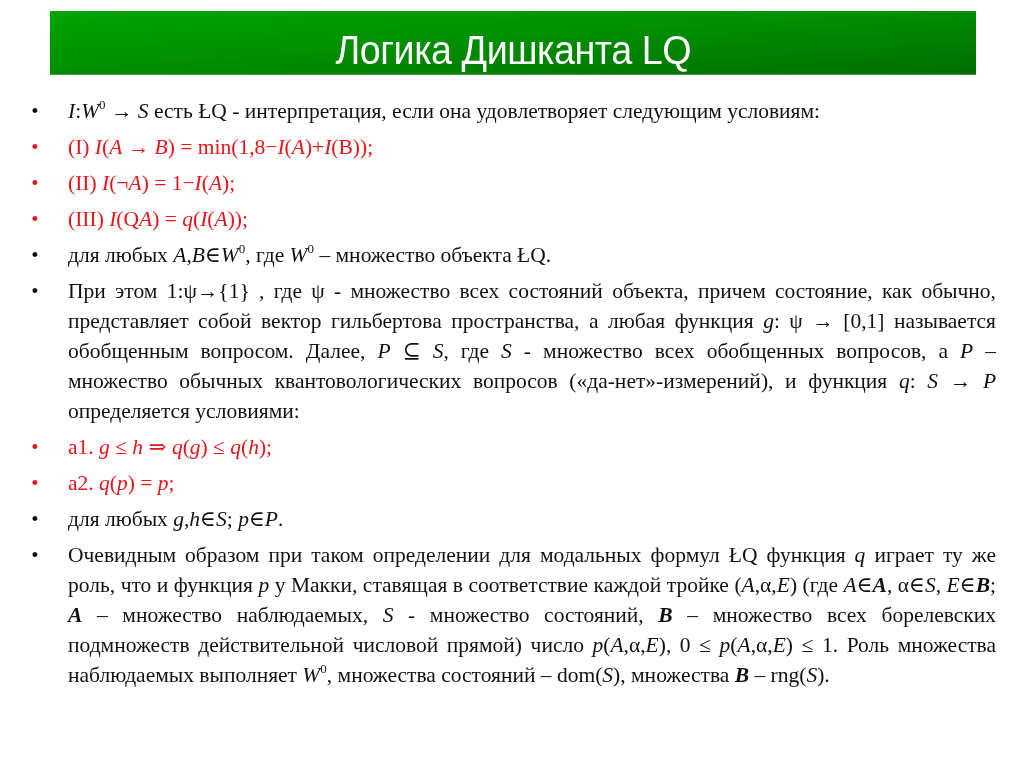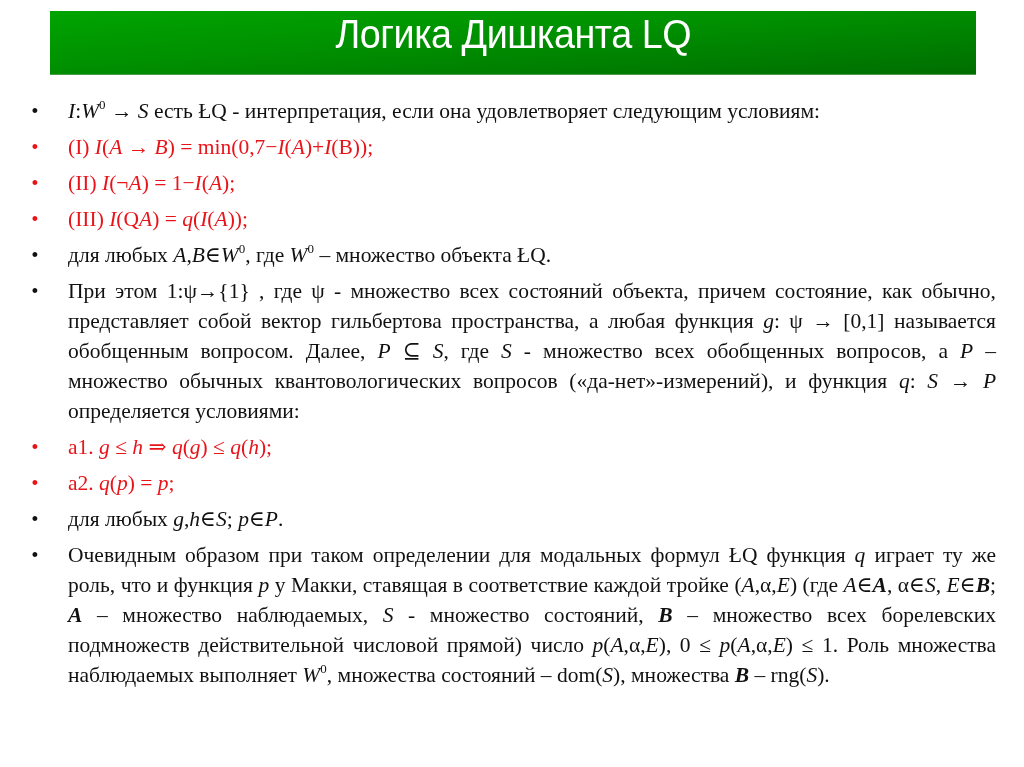--- a/index.html
+++ b/index.html
@@ -4,21 +4,21 @@
   <style>
     html, body { margin: 0; padding: 0; }
     body {
       width: 1024px; height: 767px; background: #ffffff; position: relative; overflow: hidden;
       font-family: "Liberation Serif", "DejaVu Serif", serif;
     }
     .title-bar {
       position: absolute; left: 50px; top: 11px; width: 926px; height: 63px;
       background: linear-gradient(to bottom right, #00a400 0%, #009000 45%, #006e00 100%);
       box-shadow: 0 1px 0 #4a9a4a;
-      display: flex; align-items: flex-start; justify-content: center;
+      display: flex; align-items: flex-end; justify-content: center;
     }
     .title-text {
       color: #ffffff; font-family: "Liberation Sans", "DejaVu Sans", sans-serif;
       font-size: 41px; letter-spacing: -0.5px; transform: scaleX(0.92); white-space: nowrap;
     }
     .content { position: absolute; left: 0; top: 96px; width: 1024px; }
     .item { position: relative; margin: 0; font-size: 21.5px; line-height: 30px; color: #111; }
     .item .bullet {
       position: absolute; left: 28px; top: 0; width: 14px; text-align: center; font-family: "Liberation Sans", sans-serif; font-size: 18px;
     }
@@ -39,21 +39,21 @@
 <div class="content">
 
   <div class="item">
     <span class="bullet">•</span>
     <div class="text"><i>I</i><span>:</span><i>W</i><sup>0</sup><span> → </span><i>S</i><span> есть ŁQ - интерпретация, если она удовлетворяет следующим условиям:</span></div>
   </div>
   <div class="gap"></div>
 
   <div class="item red">
     <span class="bullet">•</span>
-    <div class="text"><span>(I) </span><i>I</i><span>(</span><i>A</i><span> → </span><i>B</i><span>) = min(0,7−</span><i>I</i><span>(</span><i>A</i><span>)+</span><i>I</i><span>(B));</span></div>
+    <div class="text"><span>(I) </span><i>I</i><span>(</span><i>A</i><span> → </span><i>B</i><span>) = min(1,8−</span><i>I</i><span>(</span><i>A</i><span>)+</span><i>I</i><span>(B));</span></div>
   </div>
   <div class="gap"></div>
 
   <div class="item red">
     <span class="bullet">•</span>
     <div class="text"><span>(II) </span><i>I</i><span>(¬</span><i>A</i><span>) = 1−</span><i>I</i><span>(</span><i>A</i><span>);</span></div>
   </div>
   <div class="gap"></div>
 
   <div class="item red">

